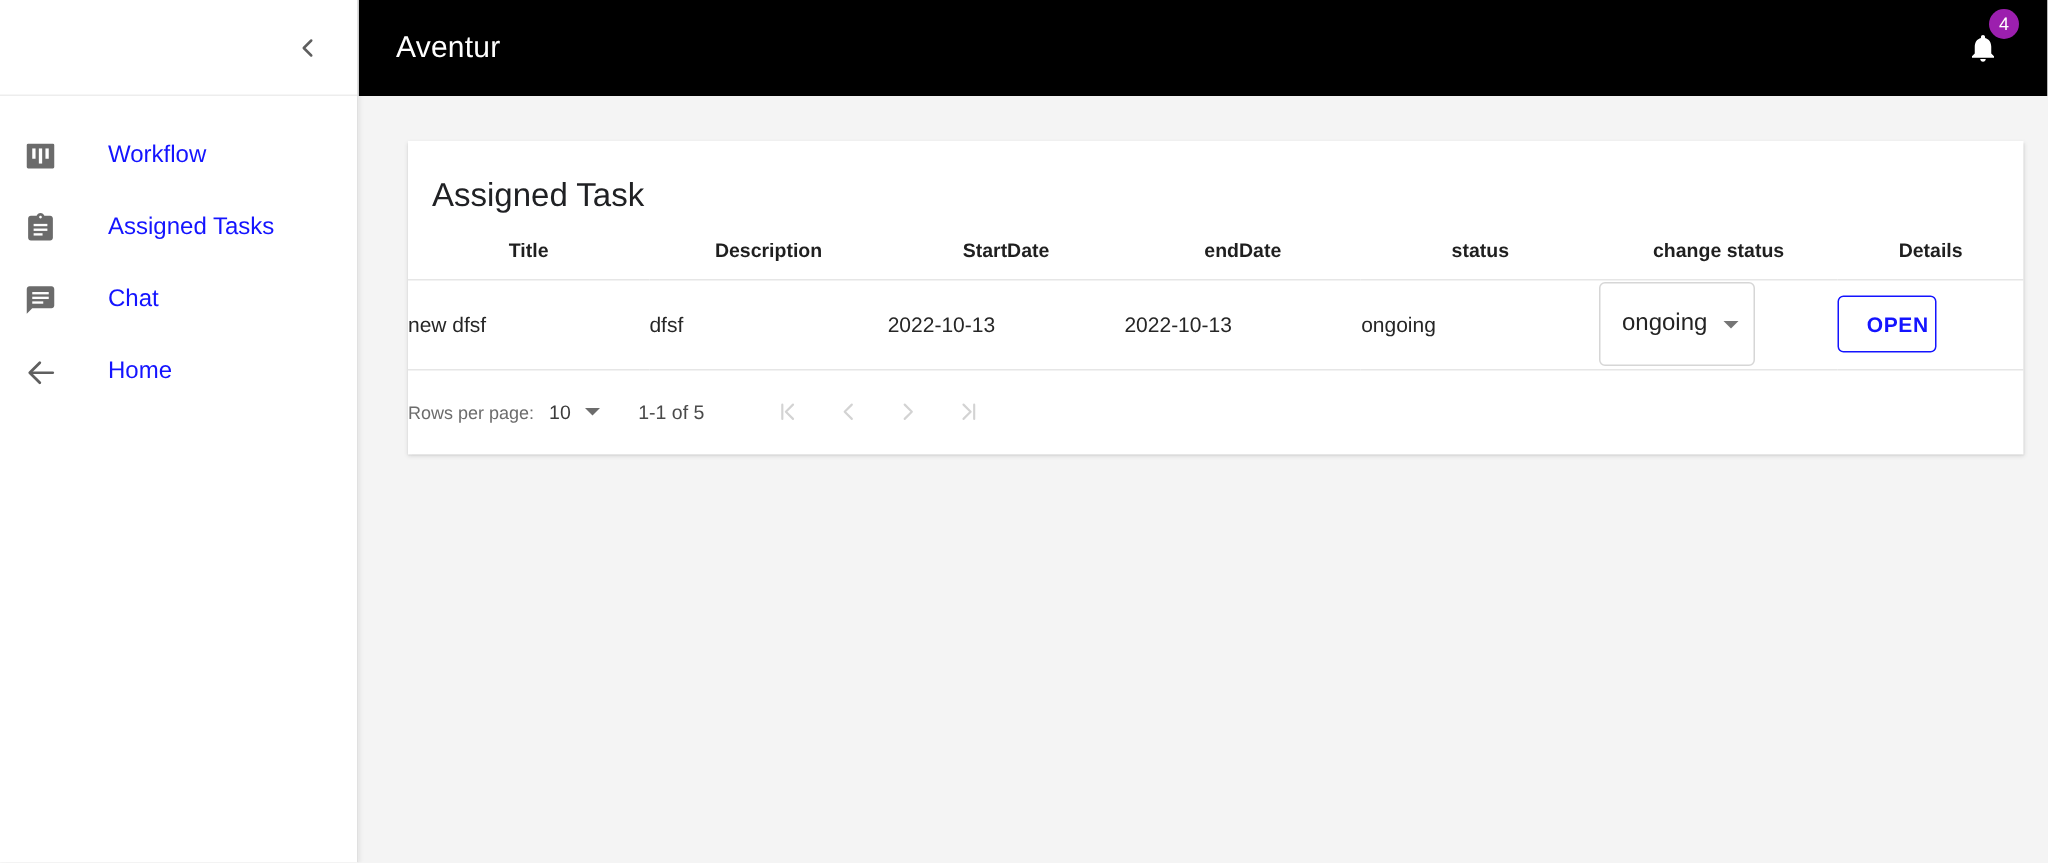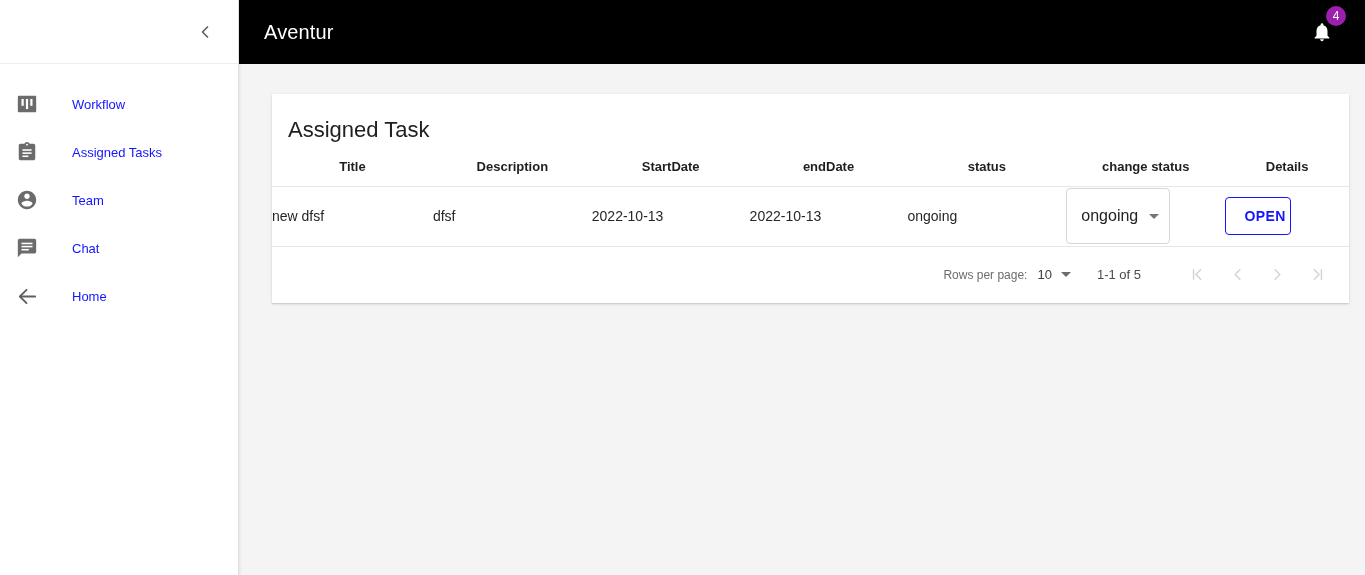--- a/index.html
+++ b/index.html
@@ -43,21 +43,21 @@
     text-decoration: none;
   }
   .nav-icon {
     width: 40px; min-width: 40px;
     display: flex; align-items: center;
     color: #6b6b6b;
   }
   .nav-icon svg { display: block; }
   .nav-label {
     color: #1414ff;
-    font-size: 13px;
+    font-size: 16px;
     line-height: 1;
     margin-left: 16px;
     white-space: nowrap;
   }
 
   
   #topbar {
     position: absolute; left: 239px; top: 0;
     width: 1126px; height: 64px;
     background: #000000;
@@ -170,21 +170,21 @@
     font-weight: bold;
     letter-spacing: 0.4px;
     cursor: pointer;
     font-family: "Liberation Sans", sans-serif;
     padding-left: 20px;
   }
 
   
   #pager {
     height: 56px;
-    display: flex; align-items: center; justify-content: flex-end;
+    display: flex; align-items: center; justify-content: flex-start;
     padding-right: 12px;
   }
   .pg-label {
     font-size: 12px;
     color: #6c6c6c;
   }
   .rpp-select {
     display: inline-flex; align-items: center;
     margin-left: 10px; margin-right: 26px;
     font-size: 13px;
@@ -250,31 +250,20 @@
                      c0 1.1.9 2 2 2h14c1.1 0 2-.9 2-2V5c0-1.1-.9-2-2-2zm-7 0c.55 0 1 .45 1 1s-.45 1-1 1
                      -1-.45-1-1 .45-1 1-1z"></path>
             <rect x="7" y="9" width="10" height="1.7" fill="#ffffff"></rect>
             <rect x="7" y="12.4" width="10" height="1.7" fill="#ffffff"></rect>
             <rect x="7" y="15.8" width="6.5" height="1.7" fill="#ffffff"></rect>
           </svg>
         </span>
         <span class="nav-label">Assigned Tasks</span>
       </div>
 
-      <div class="nav-item">
-        <span class="nav-icon">
-          <svg width="22" height="22" viewBox="0 0 24 24" fill="#6b6b6b">
-            <path d="M12 2C6.48 2 2 6.48 2 12s4.48 10 10 10 10-4.48 10-10S17.52 2 12 2zm0 3
-                     c1.66 0 3 1.34 3 3s-1.34 3-3 3-3-1.34-3-3 1.34-3 3-3zm0 14.2
-                     c-2.5 0-4.71-1.28-6-3.22.03-1.99 4-3.08 6-3.08 1.99 0 5.97 1.09 6 3.08
-                     -1.29 1.94-3.5 3.22-6 3.22z"></path>
-          </svg>
-        </span>
-        <span class="nav-label">Team</span>
-      </div>
 
       <div class="nav-item">
         <span class="nav-icon">
           <svg width="22" height="22" viewBox="0 0 24 24" fill="#6b6b6b">
             <path d="M20 2H4c-1.1 0-2 .9-2 2v18l4-4h14c1.1 0 2-.9 2-2V4c0-1.1-.9-2-2-2z"></path>
             <rect x="6" y="6.2" width="12" height="1.7" fill="#ffffff"></rect>
             <rect x="6" y="9.6" width="12" height="1.7" fill="#ffffff"></rect>
             <rect x="6" y="13" width="8" height="1.7" fill="#ffffff"></rect>
           </svg>
         </span>

